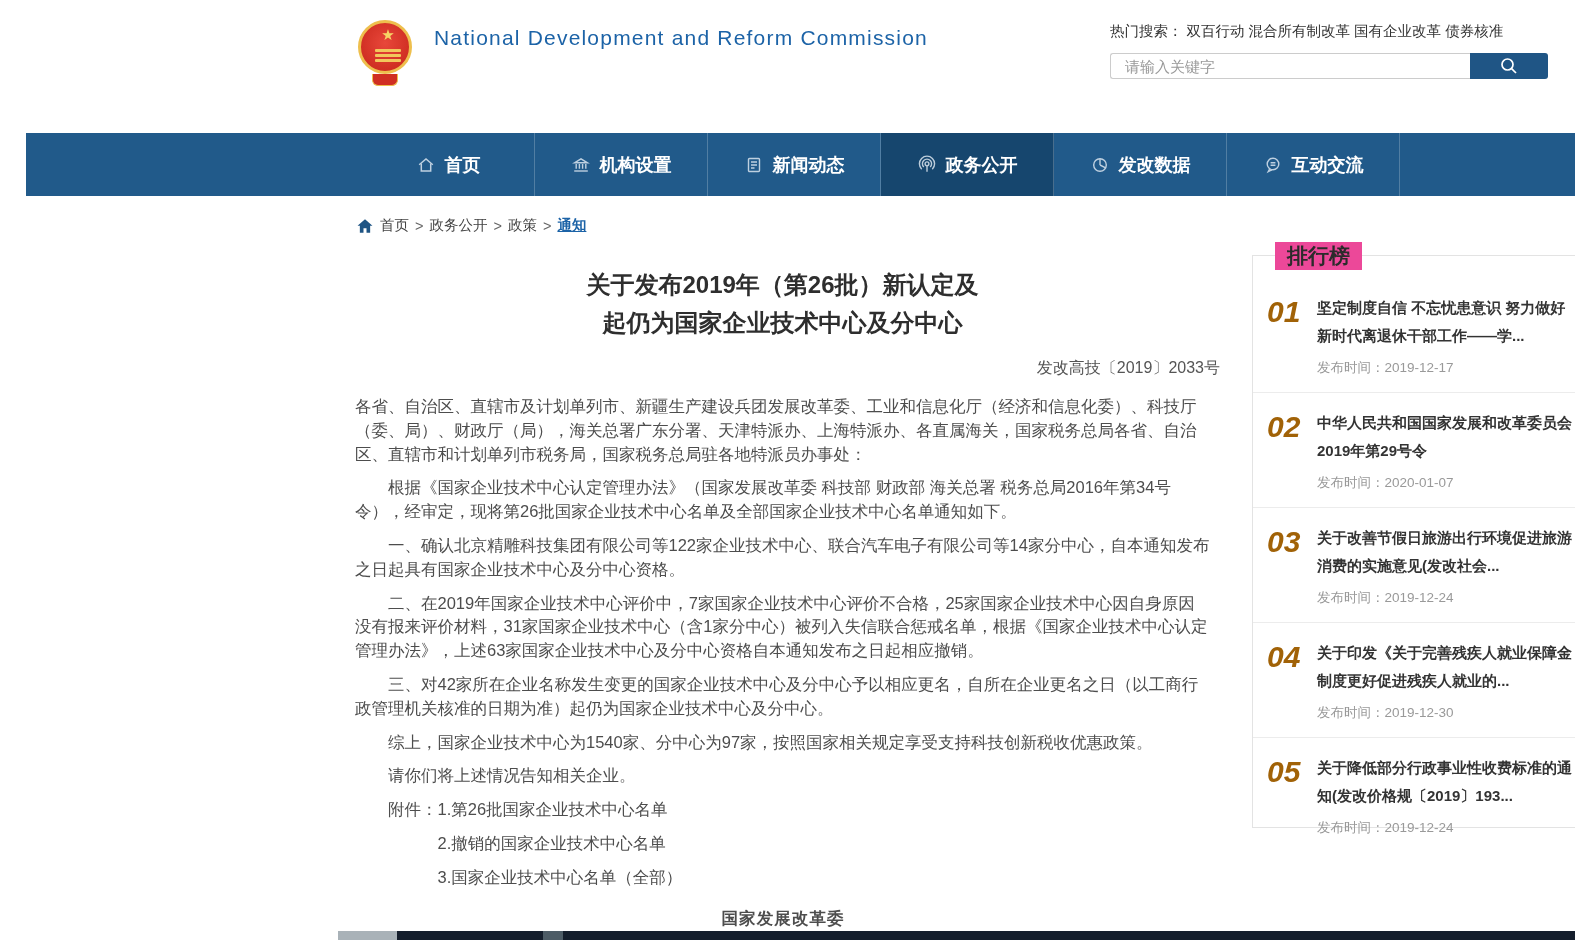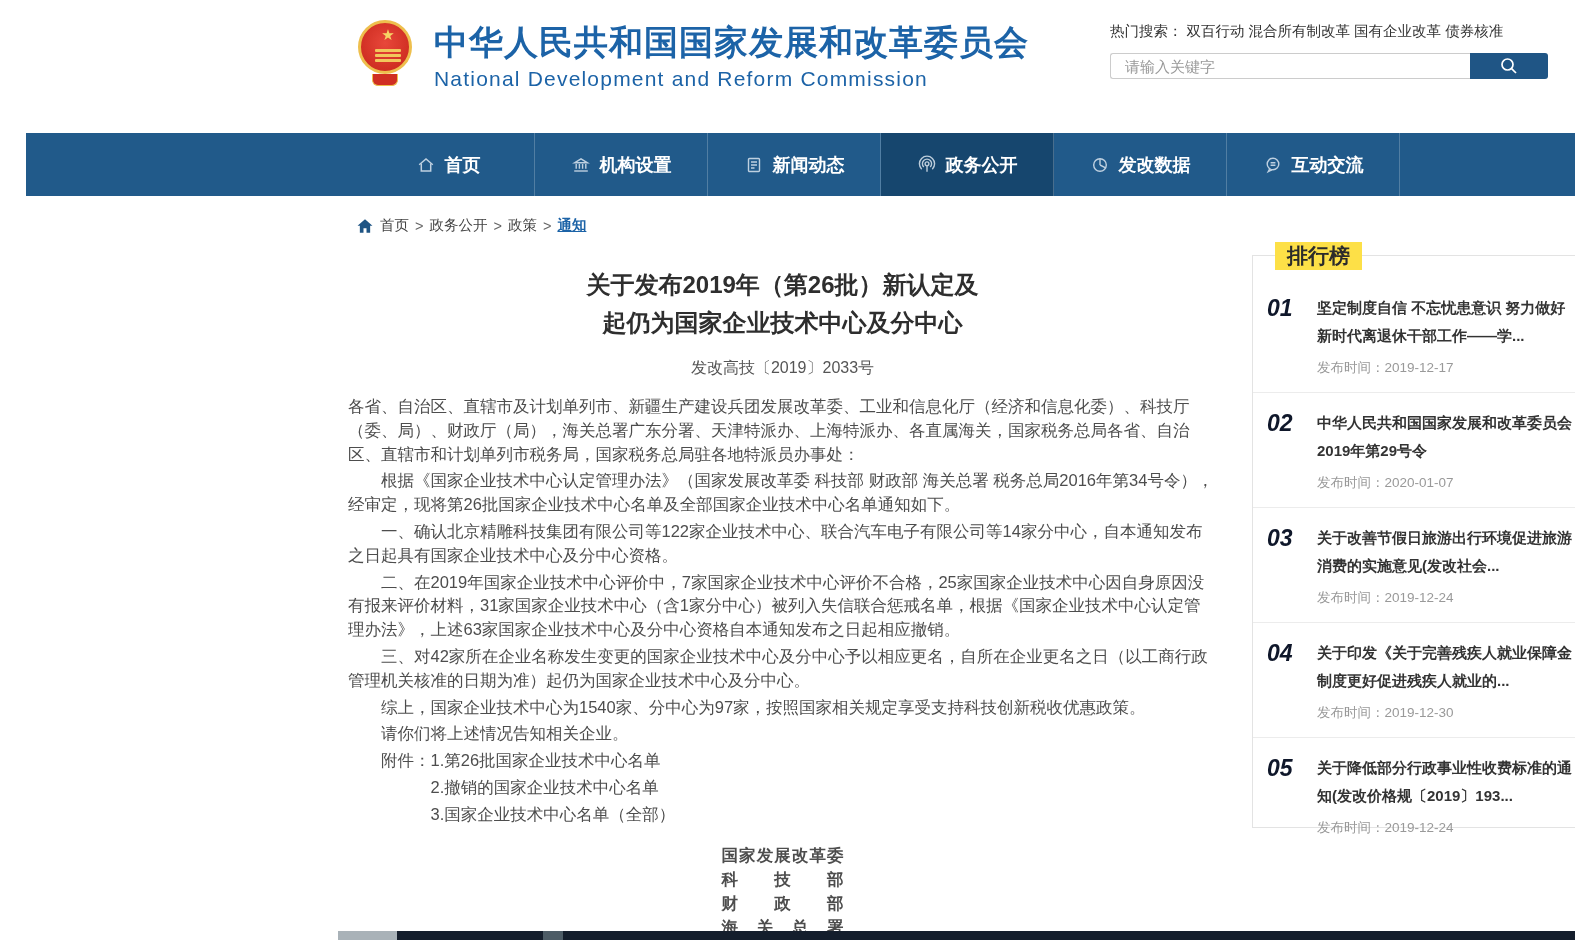--- a/index.html
+++ b/index.html
@@ -36,36 +36,36 @@
 
   
   .breadcrumb { position:absolute; top:216px; left:356px; display:flex; align-items:center; font-size:14.5px; color:#444; gap:6px; }
   .breadcrumb .crumb { cursor:pointer; }
   .breadcrumb .sep { color:#666; }
   .breadcrumb .crumb.current { color:#1c63a7; font-weight:bold;text-decoration:underline; }
 
   
   .article { position:absolute; top:266px; left:345px; width:875px; }
   .art-title { text-align:center; font-size:24px; font-weight:bold; color:#2e2e2e; line-height:38px; }
-  .doc-number { text-align:center; font-size:16px; color:#555; margin-top:16px; }
+  .doc-number { text-align:right; font-size:16px; color:#555; margin-top:16px; }
   .art-body { margin-top:16px; font-size:16.5px; color:#4d4d4d; line-height:23.8px; }
-  .art-body p { margin:3px; }
+  .art-body p { margin:10px; }
   .art-body p.indent { text-indent:2em; }
   .art-body p.cont { padding-left:5em; }
   .signature { margin-top:16px; text-align:center; }
   .signature-inner { display:inline-block; width:122px; text-align:justify; }
   .sig-line { font-size:16.5px; color:#4d4d4d; line-height:24px; text-align:justify; text-align-last:justify;font-weight:bold; }
 
   
   .sidebar { position:absolute; top:255px; left:1252px; width:340px; height:573px; border:1px solid #e3e3e3; background:#fff; }
-  .sidebar-title { position:absolute; top:-14px; left:22px; background:#fde047; padding:0 12px; font-size:21px; font-weight:bold; color:#2b2b2b; }
+  .sidebar-title { position:absolute; top:-14px; left:22px; background:#ec4899; padding:0 12px; font-size:21px; font-weight:bold; color:#2b2b2b; }
   .rank-list { padding-top:22px; }
   .rank-item { display:flex; padding:16px 14px 15px 14px; cursor:pointer; }
   .rank-item + .rank-item { border-top:1px solid #ececec; }
-  .rank-num { font-style:italic; font-size:23px; font-weight:bold; color:#0f172a; width:50px; flex:none; padding-top:1px; }
+  .rank-num { font-style:italic; font-size:30px; font-weight:bold; color:#a16207; width:50px; flex:none; padding-top:1px; }
   .rank-body { flex:1; min-width:0; }
   .rank-title { font-size:15px; font-weight:bold; color:#333; line-height:28px; }
   .rank-date { margin-top:9px; font-size:13.5px; color:#999; }
 
   
   .bottom-gray  { position:absolute; bottom:0; left:338px; width:59px;  height:9px; background:#a9b2b8; }
   .bottom-dark  { position:absolute; bottom:0; left:397px; width:1178px; height:9px; background:#141e2c; }
   .bottom-light { position:absolute; bottom:0; left:543px; width:20px;  height:9px; background:#4d5c66; }
 
   svg { display:block; }
@@ -83,21 +83,20 @@
           <div class="emblem-star">★</div>
           <div class="emblem-gate">
               <div></div>
               <div></div>
               <div></div>
             </div>
         </div>
         <div class="emblem-ribbon"></div>
       </div>
       <div class="site-titles">
-        <div class="site-title-zh">中华人民共和国国家发展和改革委员会</div>
         <div class="site-title-en">National Development and Reform Commission</div>
       </div>
     </div>
 
     <div class="search-area">
       <div class="hot-search">
         <span>热门搜索：</span>
         <span class="kw">双百行动</span>
         <span class="kw">混合所有制改革</span>
         <span class="kw">国有企业改革</span>

